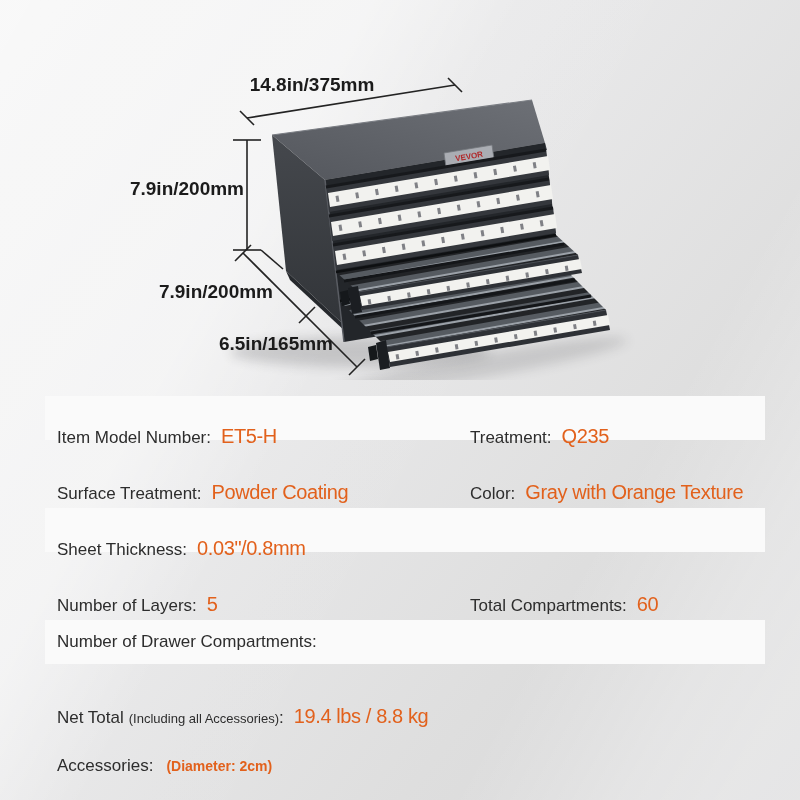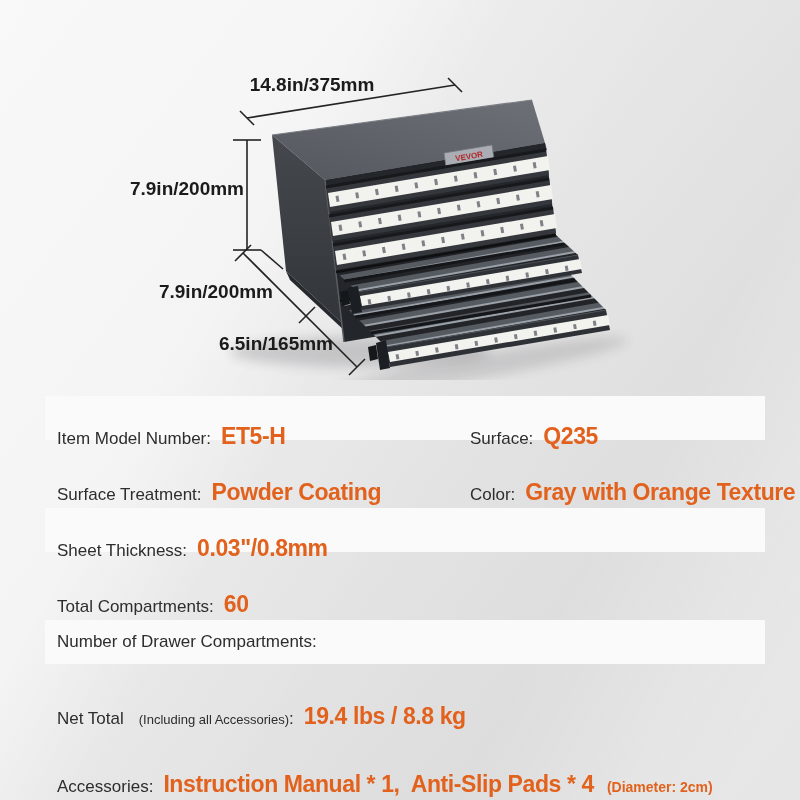--- a/index.html
+++ b/index.html
@@ -14,22 +14,22 @@
           font-family:"Liberation Sans",sans-serif;}
   .dim-text{font-size:19px;font-weight:bold;fill:#1b1b1b;}
   .dim-line{stroke:#232323;stroke-width:1.6;fill:none;}
   .specs{position:absolute;left:45px;top:396px;width:720px;z-index:2;}
   .spec-row{display:flex;align-items:center;}
   .spec-row.bar{background:#fafafa;height:44px;}
   .spec-row.plain{background:transparent;height:68px;}
   .cell{display:flex;align-items:baseline;padding-left:12px;white-space:pre;}
   .c-left{flex:0 0 401px;}
   .lbl{font-size:17px;color:#2d2d2d;}
-  .lbl-sm{font-size:13px;color:#2d2d2d;margin-left:15px;}
-  .val{font-size:23px;font-weight:700;color:#e2611c;letter-spacing:-0.4px;margin-left:10px;margin-top:36px;}
+  .lbl-sm{font-size:13px;color:#2d2d2d;margin-left:5px;}
+  .val{font-size:20px;font-weight:400;color:#e2611c;letter-spacing:-0.4px;margin-left:10px;margin-top:36px;}
   .val-sm{font-size:14px;font-weight:700;color:#e2611c;margin-left:13px;}
 </style>
 </head>
 <body>
 
 <div class="stage">
   <div class="sheen"></div>
 
   <svg class="figure" viewBox="0 0 640 320">
     <defs>
@@ -133,21 +133,21 @@
   </svg>
 
   <div class="specs">
 
     <div class="spec-row bar">
       <div class="cell c-left">
         <span class="lbl">Item Model Number:</span>
         <span class="val">ET5-H</span>
       </div>
       <div class="cell">
-        <span class="lbl">Surface:</span>
+        <span class="lbl">Treatment:</span>
         <span class="val">Q235</span>
       </div>
     </div>
 
     <div class="spec-row plain">
       <div class="cell c-left">
         <span class="lbl">Surface Treatment:</span>
         <span class="val">Powder Coating</span>
       </div>
       <div class="cell">
@@ -157,20 +157,24 @@
     </div>
 
     <div class="spec-row bar">
       <div class="cell c-left">
         <span class="lbl">Sheet Thickness:</span>
         <span class="val">0.03"/0.8mm</span>
       </div>
     </div>
 
     <div class="spec-row plain">
+      <div class="cell c-left">
+        <span class="lbl">Number of Layers:</span>
+        <span class="val">5</span>
+      </div>
       <div class="cell">
         <span class="lbl">Total Compartments:</span>
         <span class="val">60</span>
       </div>
     </div>
 
     <div class="spec-row bar">
       <div class="cell">
         <span class="lbl">Number of Drawer Compartments:</span>
       </div>
@@ -182,19 +186,18 @@
         <span class="lbl-sm">(Including all Accessories)</span>
         <span class="lbl">:</span>
         <span class="val">19.4 lbs / 8.8 kg</span>
       </div>
     </div>
 
 
     <div class="spec-row plain">
       <div class="cell">
         <span class="lbl">Accessories:</span>
-        <span class="val">Instruction Manual * 1,  Anti-Slip Pads * 4</span>
         <span class="val-sm">(Diameter: 2cm)</span>
       </div>
     </div>
 
   </div>
 </div>
 
 </body></html>

